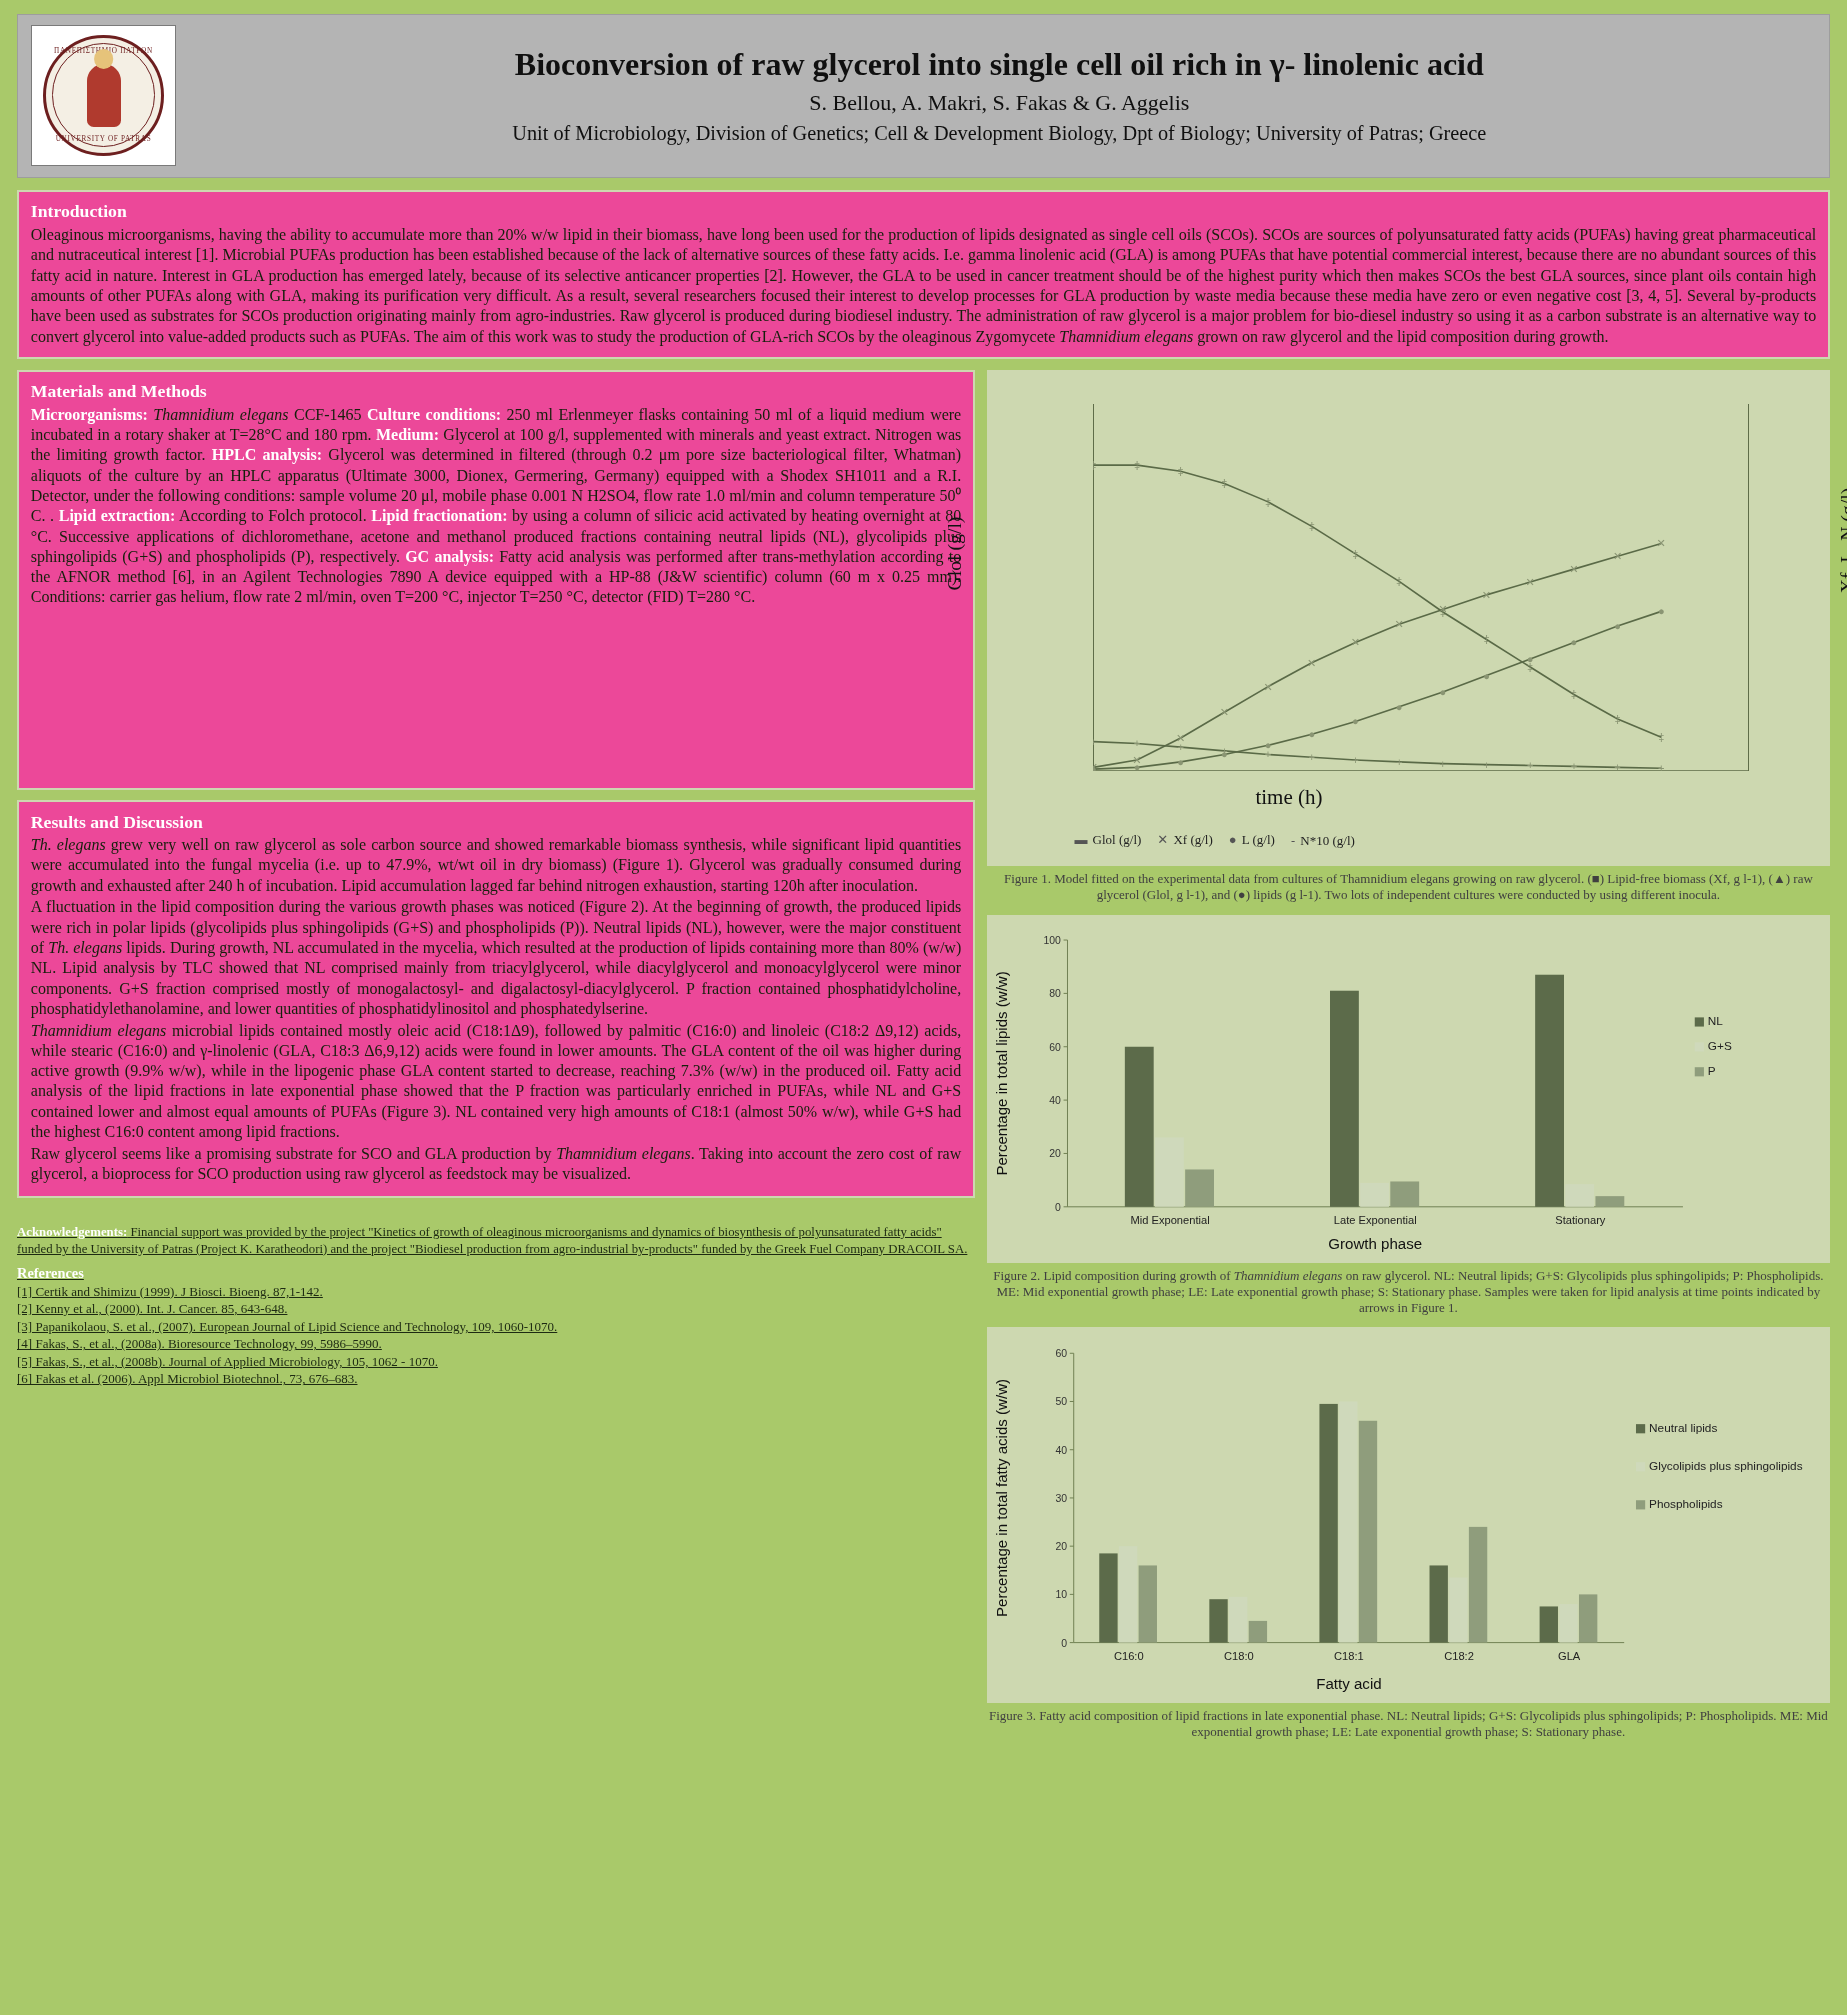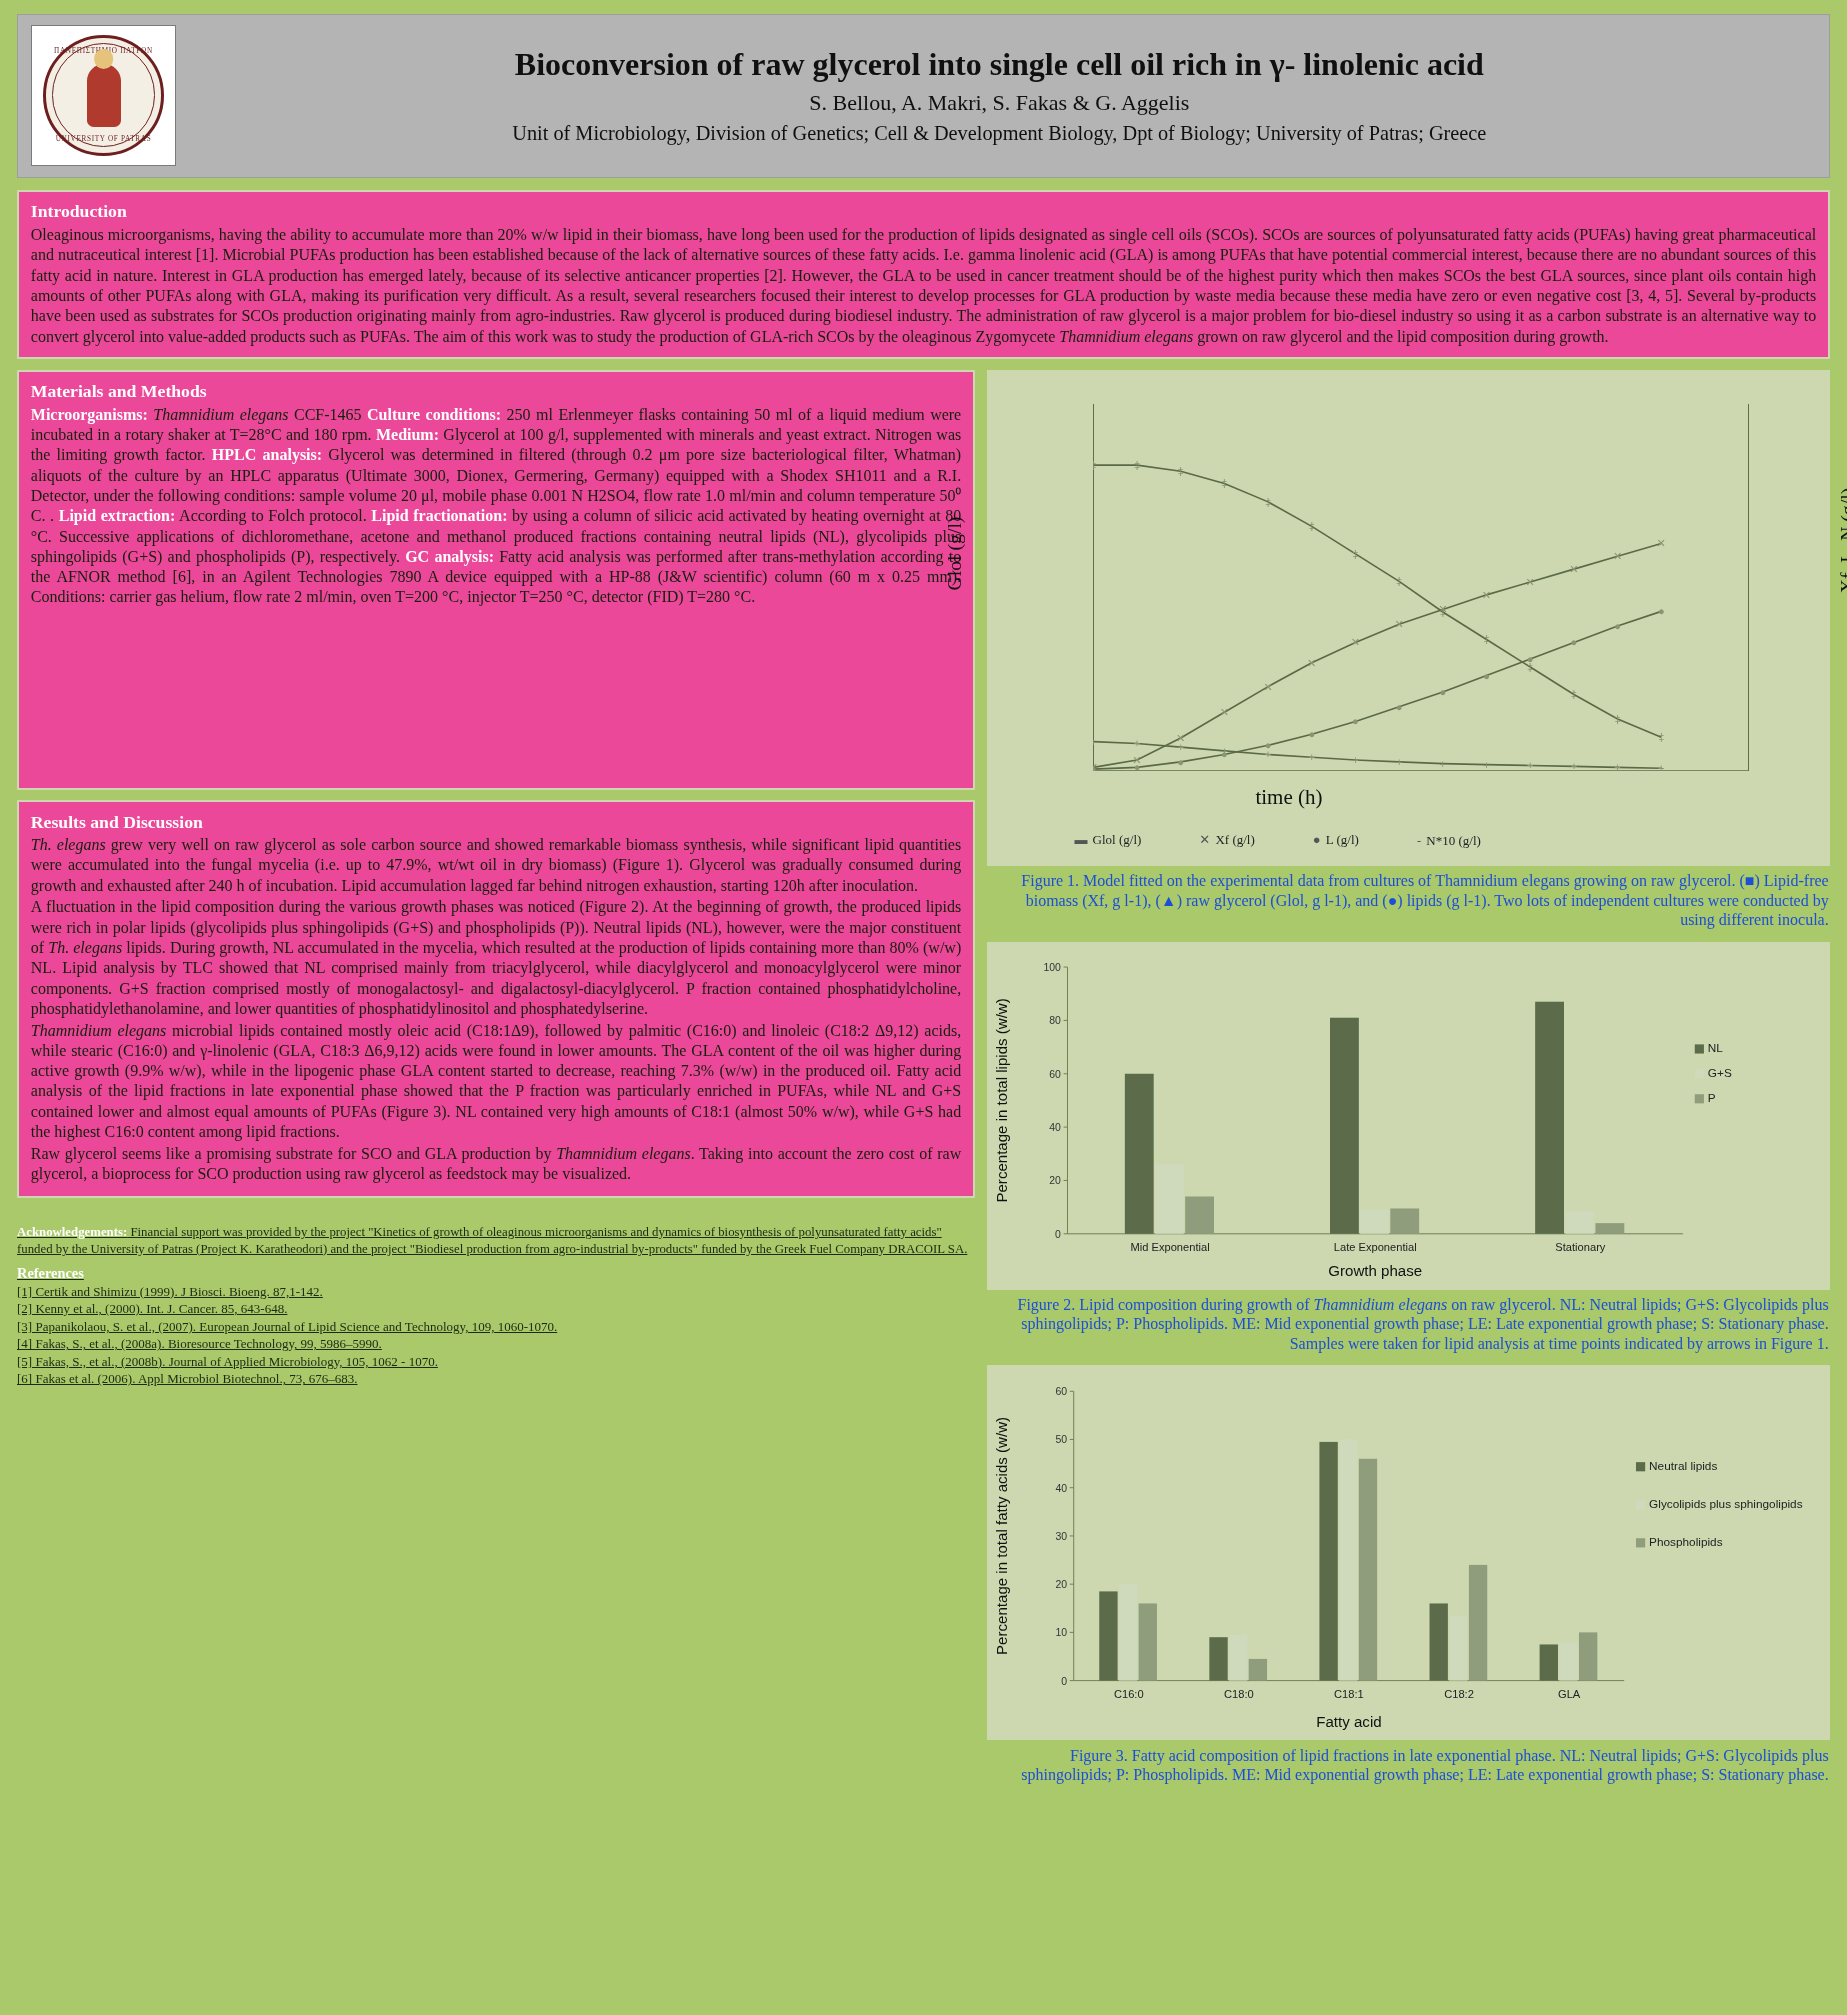--- a/index.html
+++ b/index.html
@@ -88,41 +88,41 @@
   .mm{min-height:420px;}
   .results{margin-top:10.5px;}
 
   .figbox{
     background:#cdd8b0;
     border:2px solid #cdd8b0;
     box-sizing:border-box;
     padding:6.6px;
   }
   .figcaption{
-    font-size:16px;line-height:1.22;color:#1d4ed8;margin:5.2px 1.3px 0 1.3px;text-align:right;
+    font-size:13px;line-height:1.22;color:#404040;margin:5.2px 1.3px 0 1.3px;text-align:center;
   }
   .figcaption .ital{font-style:italic;}
 
   
   .chart-surface{background:#cdd8b0;position:relative;}
 
   
   #fig1-wrap{height:479px;position:relative;}
   #fig1-plot{position:absolute;left:98px;top:26px;width:656px;height:367px;}
   .f1-ylabel{
     position:absolute;left:-77px;top:164px;transform:rotate(-90deg);
     font-size:19.7px;color:#111;
   }
   .f1-y2label{
     position:absolute;right:-105px;top:151px;transform:rotate(-90deg);
     font-size:19.7px;color:#111;width:157px;text-align:center;
   }
   .f1-xlabel{position:absolute;left:260px;top:407px;font-size:21px;color:#111;}
   .legend-row{
-    position:absolute;left:79px;top:453px;display:flex;gap:58px;font-size:13px;color:#222;
+    position:absolute;left:79px;top:453px;display:flex;gap:16px;font-size:13px;color:#222;
     align-items:center;
   }
   .legend-row span.mk{margin-right:5.2px;color:#555;}
 
   
   .barchart{position:relative;background:#cdd8b0;}
 
   
   .footer{margin-top:26px;font-size:12.8px;line-height:1.3;color:#1d2a12;width:958px;text-decoration:underline;}
   .footer b{color:#ffffff;}

